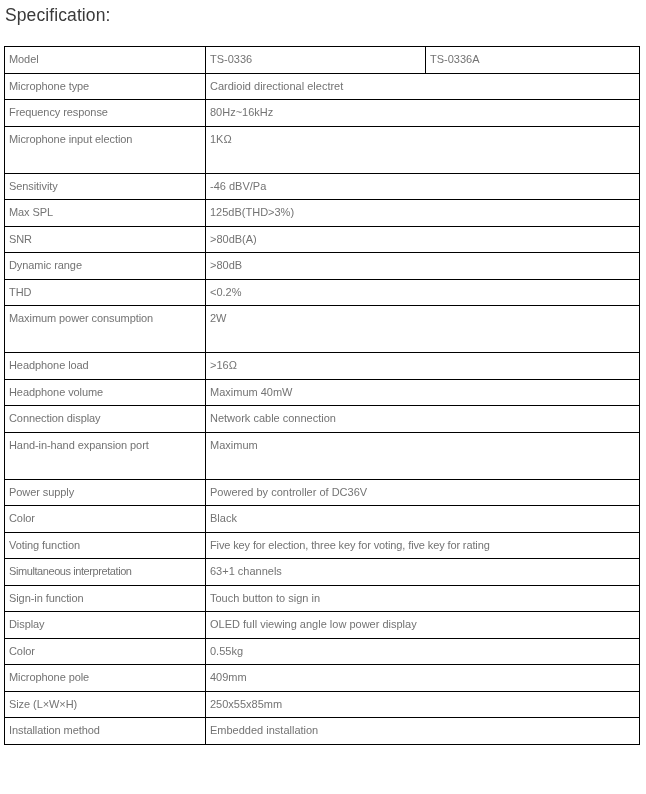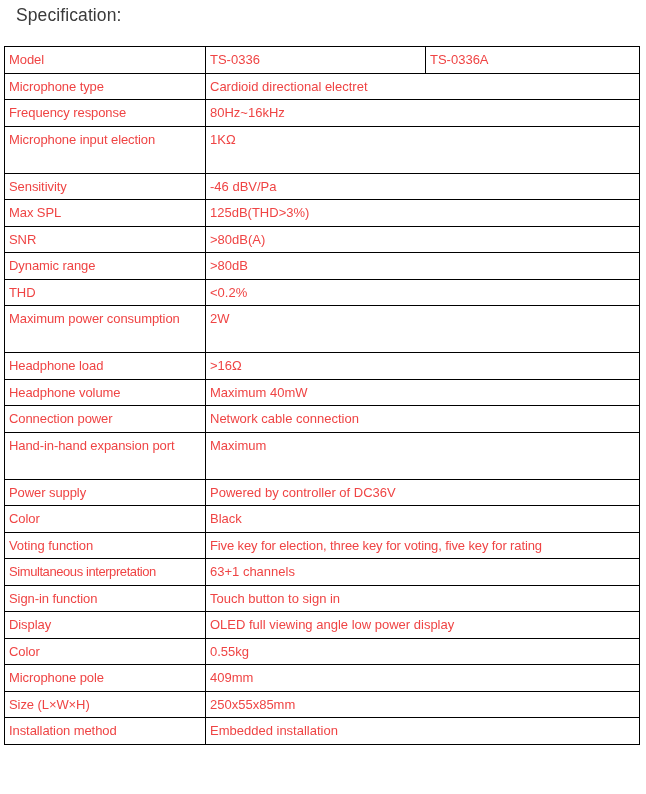--- a/index.html
+++ b/index.html
@@ -15,21 +15,21 @@
     overflow: hidden;
   }
   .page {
     position: relative;
     width: 646px;
     height: 794px;
     box-sizing: border-box;
   }
   .page-title {
     position: absolute;
-    left: 16px;
+    left: 5px;
     top: 4px;
     font-size: 17.5px;
     line-height: 22px;
     color: #3a3a3a;
     letter-spacing: 0.1px;
     white-space: nowrap;
   }
   .spec-table {
     position: absolute;
     left: 4px;
@@ -40,22 +40,22 @@
     font-size: 13px;
   }
   .spec-table col.c1 { width: 201px; }
   .spec-table col.c2 { width: 220px; }
   .spec-table col.c3 { width: 214px; }
   .spec-table td {
     border: 1px solid #000000;
     padding: 3px 0 3px 4px;
     vertical-align: top;
     line-height: 19.5px;
-    color: #ef4444;
-    font-size: 13px;
+    color: #737373;
+    font-size: 11px;
     white-space: nowrap;
     overflow: visible;
     margin-left: 21px;
   }
   .spec-table tr.single td {
     height: 19px;
   }
   .spec-table tr.double td {
     height: 40px;
   }
@@ -129,21 +129,21 @@
         </tr>
         <tr class="single">
           <td class="label">Headphone load</td>
           <td class="value" colspan="2">&gt;16Ω</td>
         </tr>
         <tr class="single">
           <td class="label">Headphone volume</td>
           <td class="value" colspan="2">Maximum 40mW</td>
         </tr>
         <tr class="single">
-          <td class="label">Connection power</td>
+          <td class="label">Connection display</td>
           <td class="value" colspan="2">Network cable connection</td>
         </tr>
         <tr class="double">
           <td class="label wrap">Hand-in-hand expansion port</td>
           <td class="value" colspan="2">Maximum</td>
         </tr>
         <tr class="single">
           <td class="label">Power supply</td>
           <td class="value" colspan="2">Powered by controller of DC36V</td>
         </tr>

